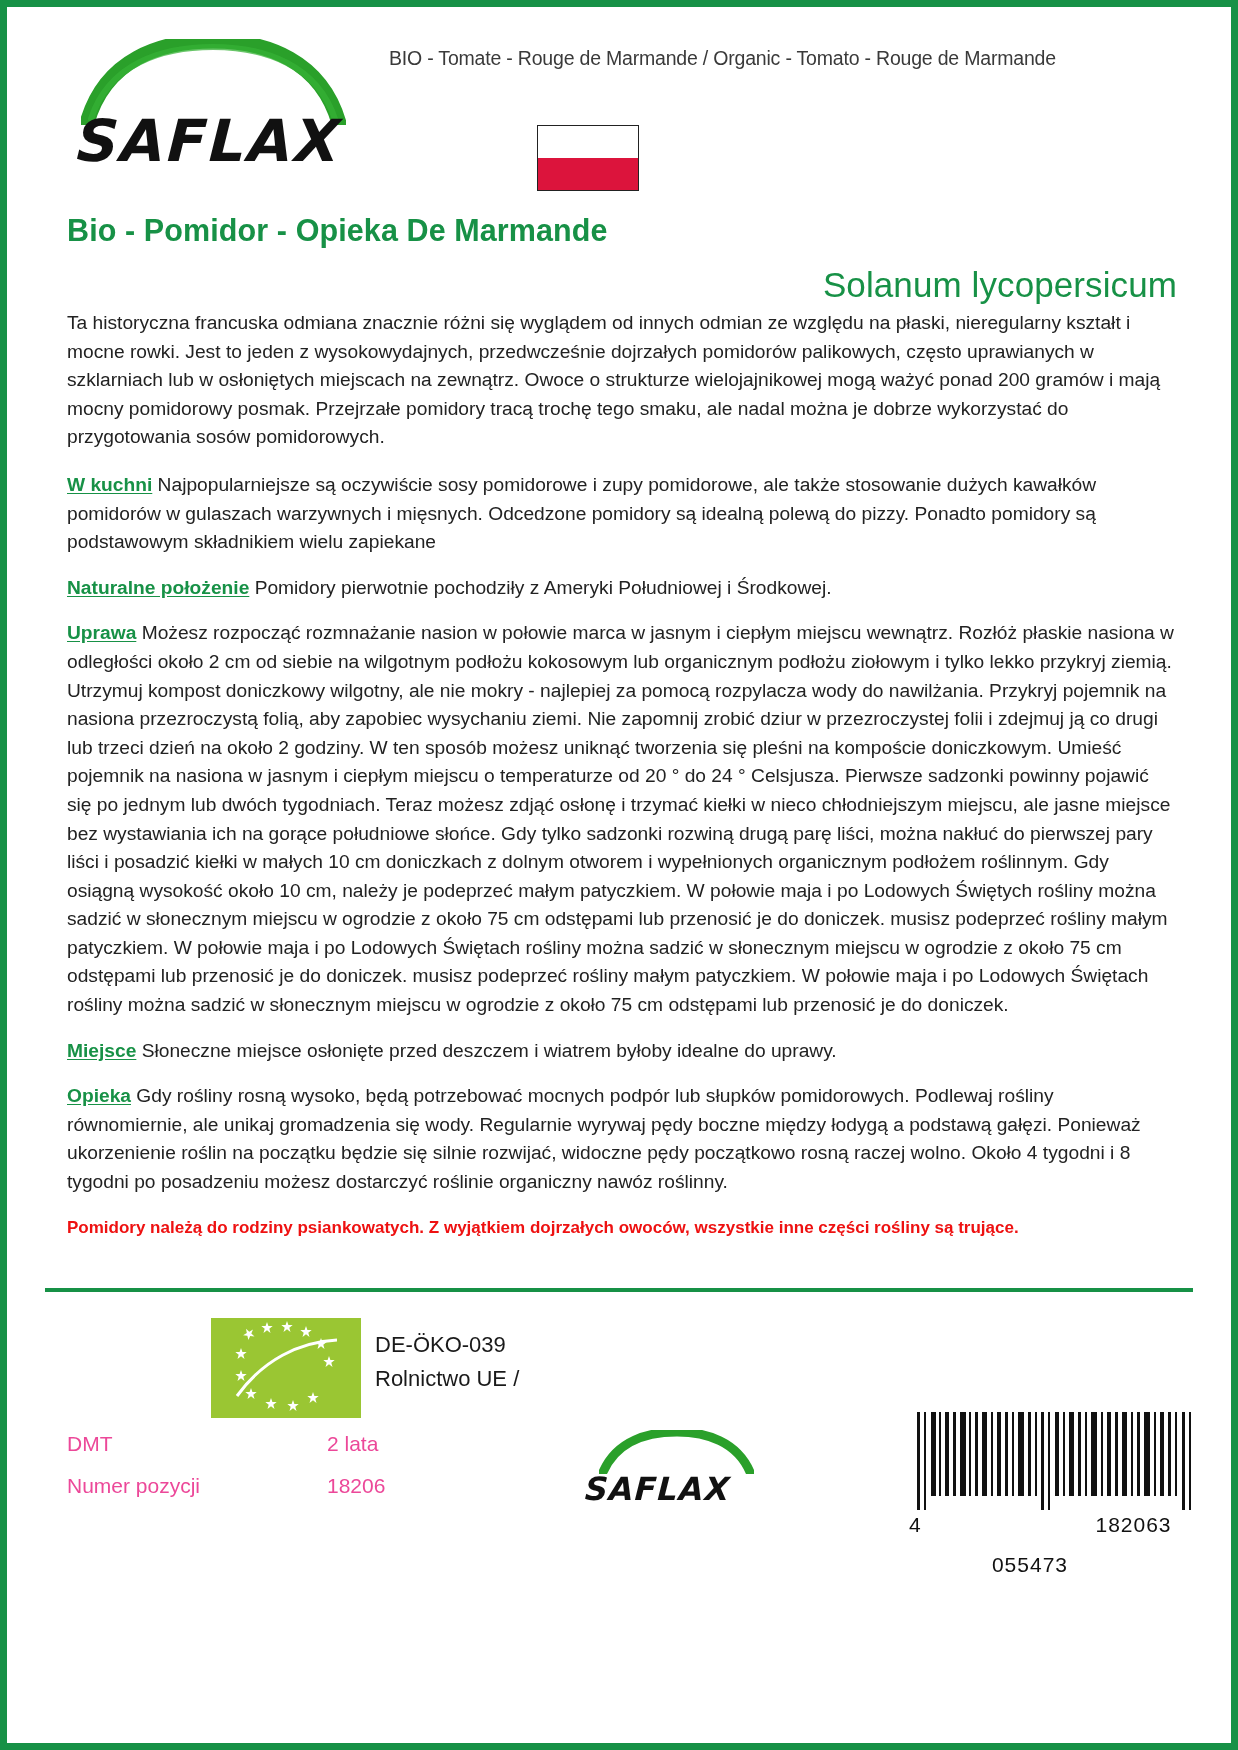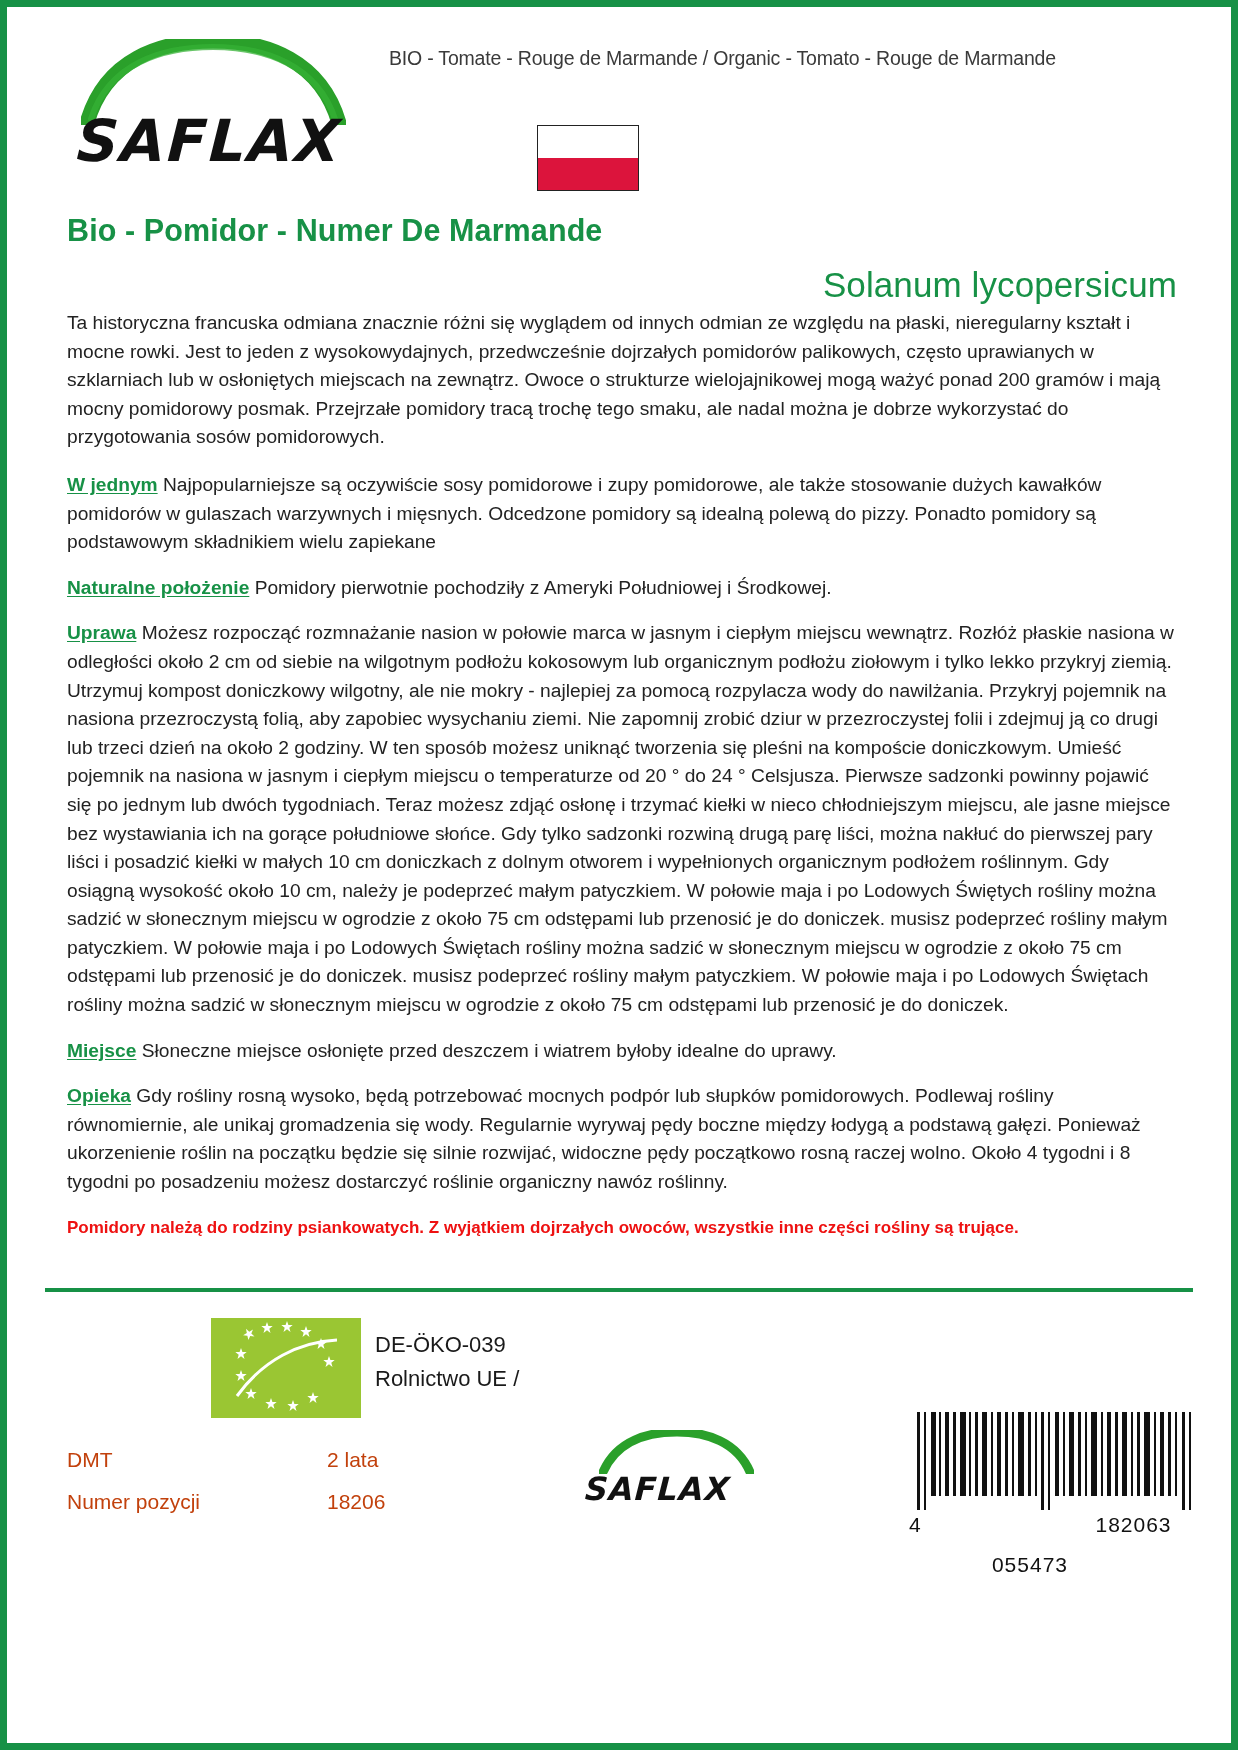--- a/index.html
+++ b/index.html
@@ -167,24 +167,24 @@
   }
   .oko-lines {
     position: absolute;
     left: 330px; top: 26px;
     font-size: 22px;
     line-height: 34px;
     color: #1a1a1a;
   }
   .meta {
     position: absolute;
-    left: 22px; top: 146px;
+    left: 22px; top: 130px;
     width: 540px;
     font-size: 21px;
-    color: #c2410c;
+    color: #ec4899;
   }
   .meta-row { display: flex; margin-bottom: 18px; }
   .meta-label { width: 260px; }
   .meta-value { flex: 1; }
   .saflax-small {
     position: absolute;
     left: 540px; top: 128px;
     width: 200px; height: 100px;
   }
   .saflax-small .arc2 { position: absolute; left: 14px; top: 0; }
@@ -237,31 +237,31 @@
 
       <div class="header-title">BIO - Tomate - Rouge de Marmande / Organic - Tomato - Rouge de Marmande</div>
 
       <div class="flag">
         <div class="white"></div>
         <div class="red"></div>
       </div>
     </div>
 
     <div class="title-row">
-      <div class="main-title">Bio - Pomidor - Numer De Marmande</div>
+      <div class="main-title">Bio - Pomidor - Opieka De Marmande</div>
     </div>
     <div class="latin-row">
       <div class="latin-title">Solanum lycopersicum</div>
     </div>
 
     <div class="body-text">
 
       <p class="para lead">Ta historyczna francuska odmiana znacznie różni się wyglądem od innych odmian ze względu na płaski, nieregularny kształt i mocne rowki. Jest to jeden z wysokowydajnych, przedwcześnie dojrzałych pomidorów palikowych, często uprawianych w szklarniach lub w osłoniętych miejscach na zewnątrz. Owoce o strukturze wielojajnikowej mogą ważyć ponad 200 gramów i mają mocny pomidorowy posmak. Przejrzałe pomidory tracą trochę tego smaku, ale nadal można je dobrze wykorzystać do przygotowania sosów pomidorowych.</p>
 
-      <p class="para"><span class="kw">W jednym</span><span> Najpopularniejsze są oczywiście sosy pomidorowe i zupy pomidorowe, ale także stosowanie dużych kawałków pomidorów w gulaszach warzywnych i mięsnych. Odcedzone pomidory są idealną polewą do pizzy. Ponadto pomidory są podstawowym składnikiem wielu zapiekane</span></p>
+      <p class="para"><span class="kw">W kuchni</span><span> Najpopularniejsze są oczywiście sosy pomidorowe i zupy pomidorowe, ale także stosowanie dużych kawałków pomidorów w gulaszach warzywnych i mięsnych. Odcedzone pomidory są idealną polewą do pizzy. Ponadto pomidory są podstawowym składnikiem wielu zapiekane</span></p>
 
       <p class="para"><span class="kw">Naturalne położenie</span><span> Pomidory pierwotnie pochodziły z Ameryki Południowej i Środkowej.</span></p>
 
       <p class="para"><span class="kw">Uprawa</span><span> Możesz rozpocząć rozmnażanie nasion w połowie marca w jasnym i ciepłym miejscu wewnątrz. Rozłóż płaskie nasiona w odległości około 2 cm od siebie na wilgotnym podłożu kokosowym lub organicznym podłożu ziołowym i tylko lekko przykryj ziemią. Utrzymuj kompost doniczkowy wilgotny, ale nie mokry - najlepiej za pomocą rozpylacza wody do nawilżania. Przykryj pojemnik na nasiona przezroczystą folią, aby zapobiec wysychaniu ziemi. Nie zapomnij zrobić dziur w przezroczystej folii i zdejmuj ją co drugi lub trzeci dzień na około 2 godziny. W ten sposób możesz uniknąć tworzenia się pleśni na kompoście doniczkowym. Umieść pojemnik na nasiona w jasnym i ciepłym miejscu o temperaturze od 20 ° do 24 ° Celsjusza. Pierwsze sadzonki powinny pojawić się po jednym lub dwóch tygodniach. Teraz możesz zdjąć osłonę i trzymać kiełki w nieco chłodniejszym miejscu, ale jasne miejsce bez wystawiania ich na gorące południowe słońce. Gdy tylko sadzonki rozwiną drugą parę liści, można nakłuć do pierwszej pary liści i posadzić kiełki w małych 10 cm doniczkach z dolnym otworem i wypełnionych organicznym podłożem roślinnym. Gdy osiągną wysokość około 10 cm, należy je podeprzeć małym patyczkiem. W połowie maja i po Lodowych Świętych rośliny można sadzić w słonecznym miejscu w ogrodzie z około 75 cm odstępami lub przenosić je do doniczek. musisz podeprzeć rośliny małym patyczkiem. W połowie maja i po Lodowych Świętach rośliny można sadzić w słonecznym miejscu w ogrodzie z około 75 cm odstępami lub przenosić je do doniczek. musisz podeprzeć rośliny małym patyczkiem. W połowie maja i po Lodowych Świętach rośliny można sadzić w słonecznym miejscu w ogrodzie z około 75 cm odstępami lub przenosić je do doniczek.</span></p>
 
       <p class="para"><span class="kw">Miejsce</span><span> Słoneczne miejsce osłonięte przed deszczem i wiatrem byłoby idealne do uprawy.</span></p>
 
       <p class="para"><span class="kw">Opieka</span><span> Gdy rośliny rosną wysoko, będą potrzebować mocnych podpór lub słupków pomidorowych. Podlewaj rośliny równomiernie, ale unikaj gromadzenia się wody. Regularnie wyrywaj pędy boczne między łodygą a podstawą gałęzi. Ponieważ ukorzenienie roślin na początku będzie się silnie rozwijać, widoczne pędy początkowo rosną raczej wolno. Około 4 tygodni i 8 tygodni po posadzeniu możesz dostarczyć roślinie organiczny nawóz roślinny.</span></p>
 
     </div>

